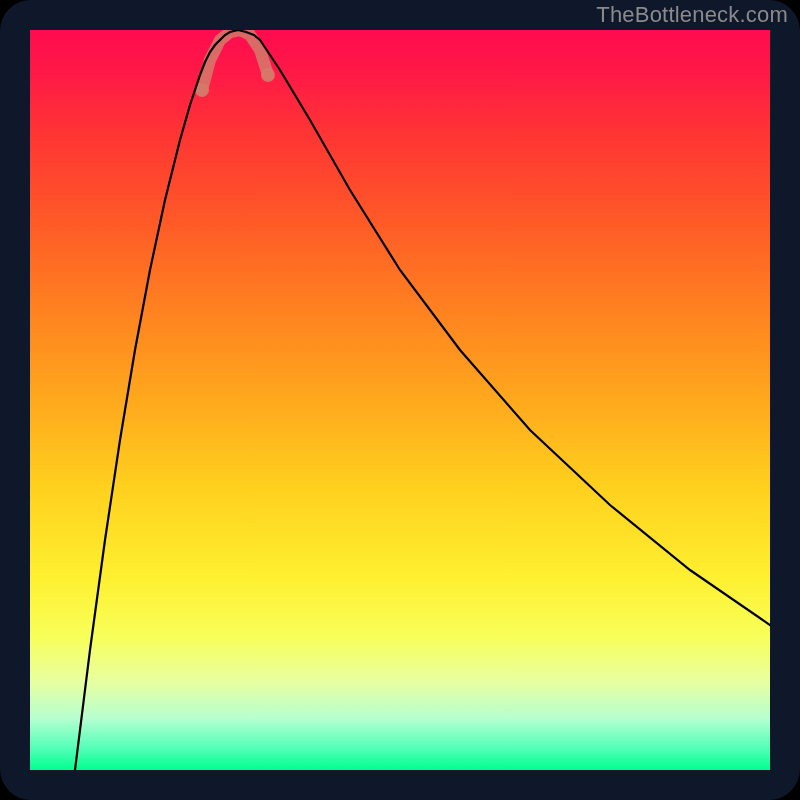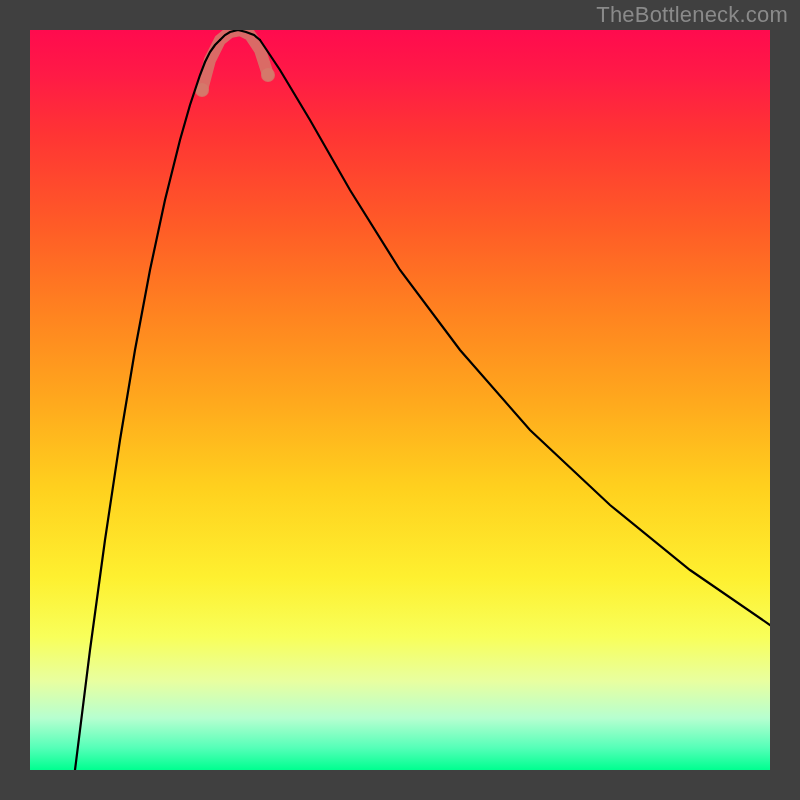--- a/index.html
+++ b/index.html
@@ -9,21 +9,22 @@
     height: 800px;
     background: #000000;
     overflow: hidden;
   }
   .outer {
     position: absolute;
     left: 0;
     top: 0;
     width: 800px;
     height: 800px;
-    background: #404040;
+    background: #0f172a;
+    border-radius: 31px;
   }
   .plot {
     position: absolute;
     left: 30px;
     top: 30px;
     width: 740px;
     height: 740px;
     background: linear-gradient(to bottom,
       #ff0b4e 0%,
       #ff1a46 6%,

